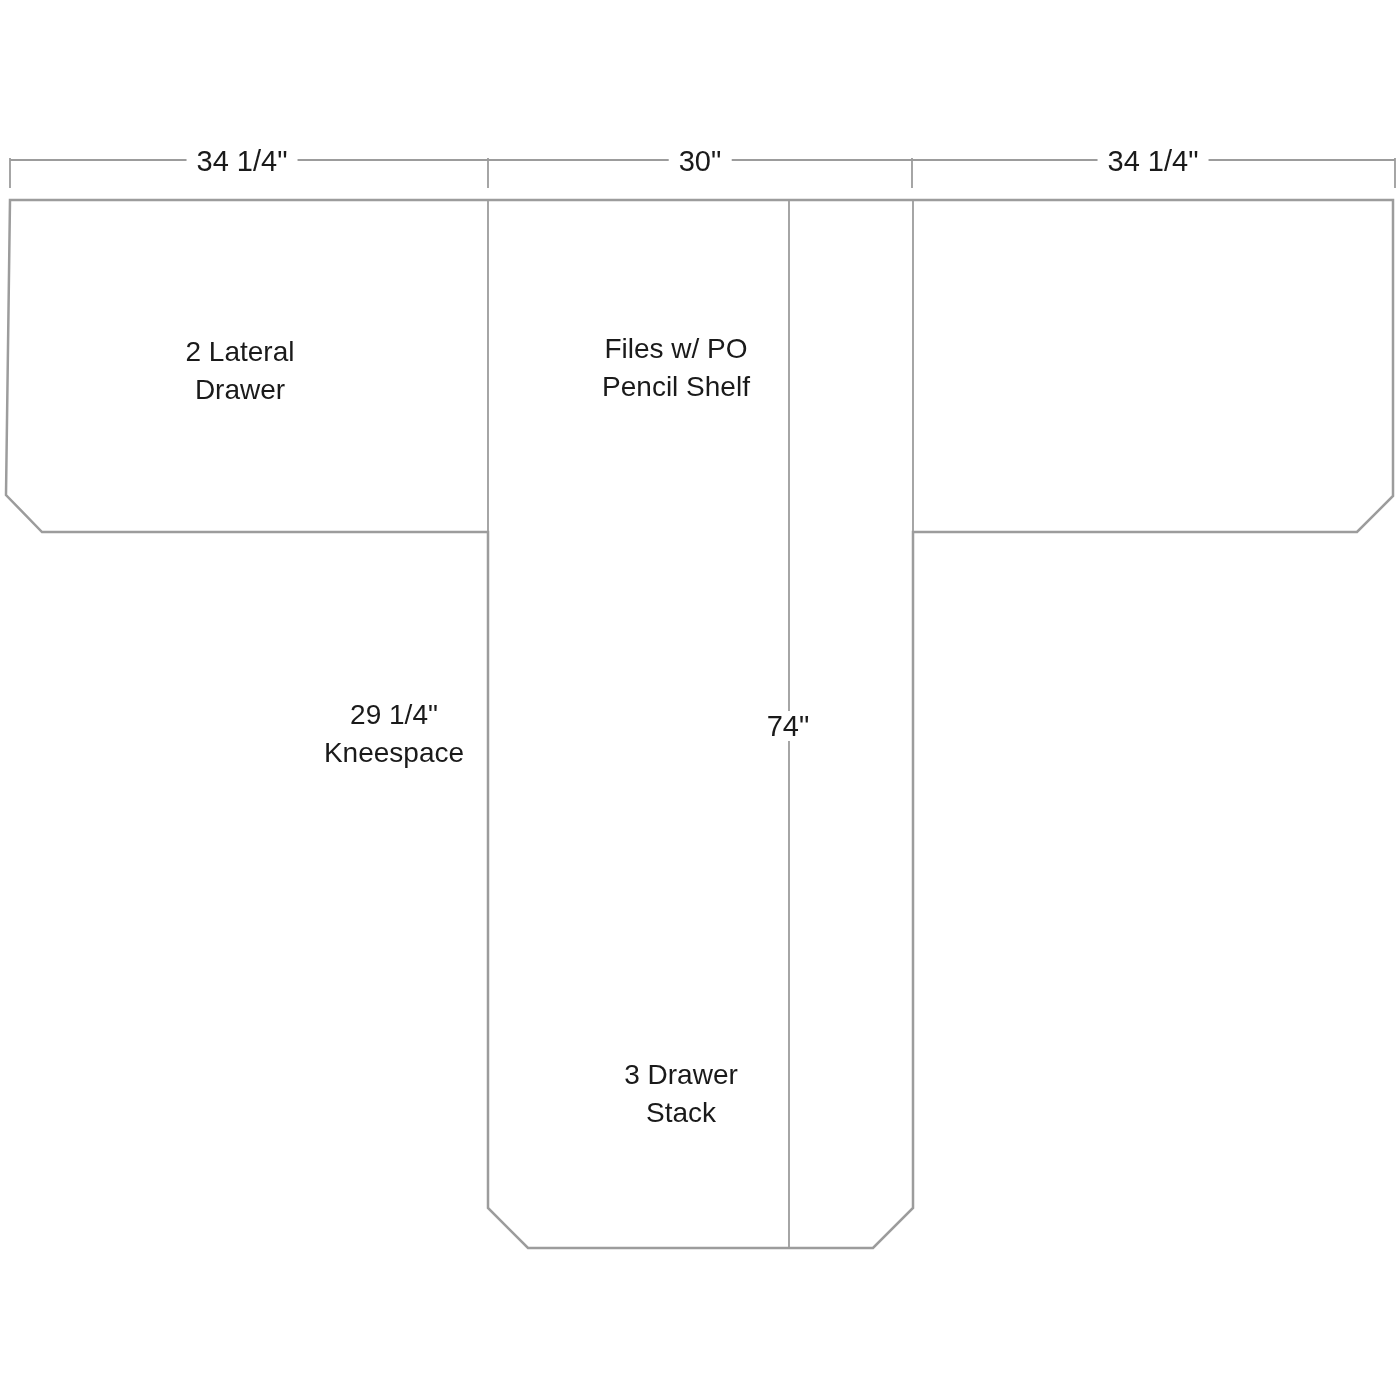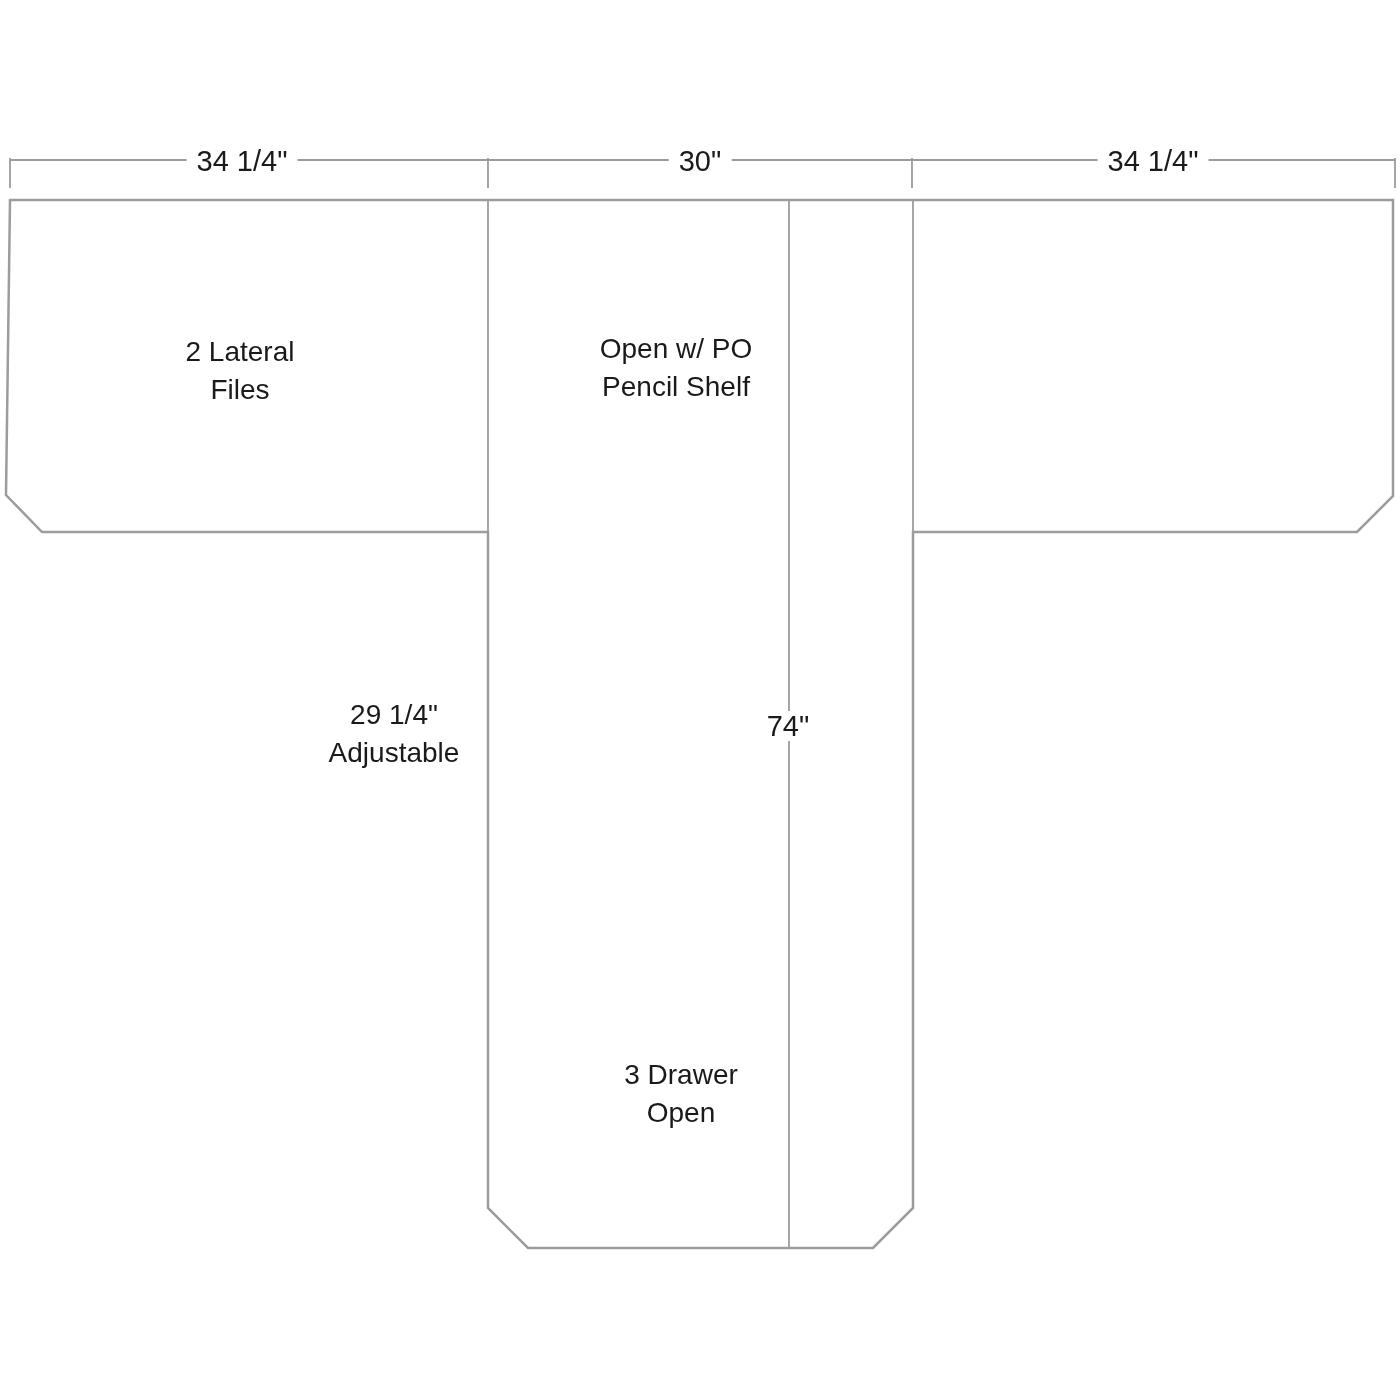--- a/index.html
+++ b/index.html
@@ -62,35 +62,35 @@
   </svg>
 
   <div class="label dim-label" style="left:242px; top:161px;">34 1/4"</div>
 
   <div class="label dim-label" style="left:700px; top:161px;">30"</div>
 
   <div class="label dim-label" style="left:1153px; top:161px;">34 1/4"</div>
 
   <div class="label" style="left:240px; top:371px;">
     <span class="line">2 Lateral</span>
-    <span class="line">Files</span>
+    <span class="line">Drawer</span>
   </div>
 
   <div class="label" style="left:676px; top:368px;">
-    <span class="line">Open w/ PO</span>
+    <span class="line">Files w/ PO</span>
     <span class="line">Pencil Shelf</span>
   </div>
 
 
   <div class="label" style="left:394px; top:734px;">
     <span class="line">29 1/4"</span>
-    <span class="line">Adjustable</span>
+    <span class="line">Kneespace</span>
   </div>
 
 
   <div class="label dim-label" style="left:788px; top:726px;">74"</div>
 
   <div class="label" style="left:681px; top:1094px;">
     <span class="line">3 Drawer</span>
-    <span class="line">Open</span>
+    <span class="line">Stack</span>
   </div>
 
 </div>
 
 </body></html>

